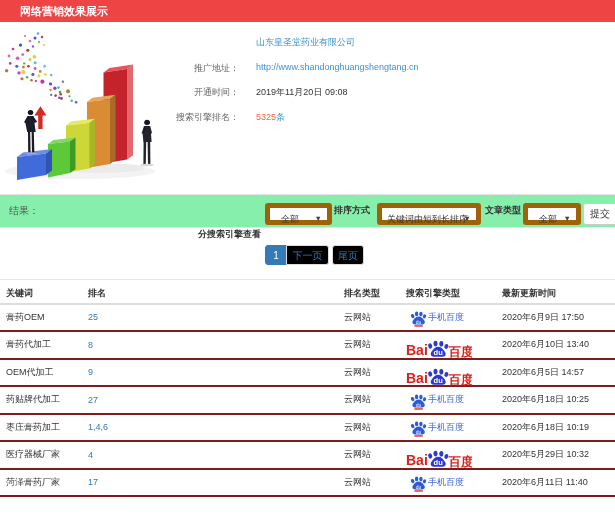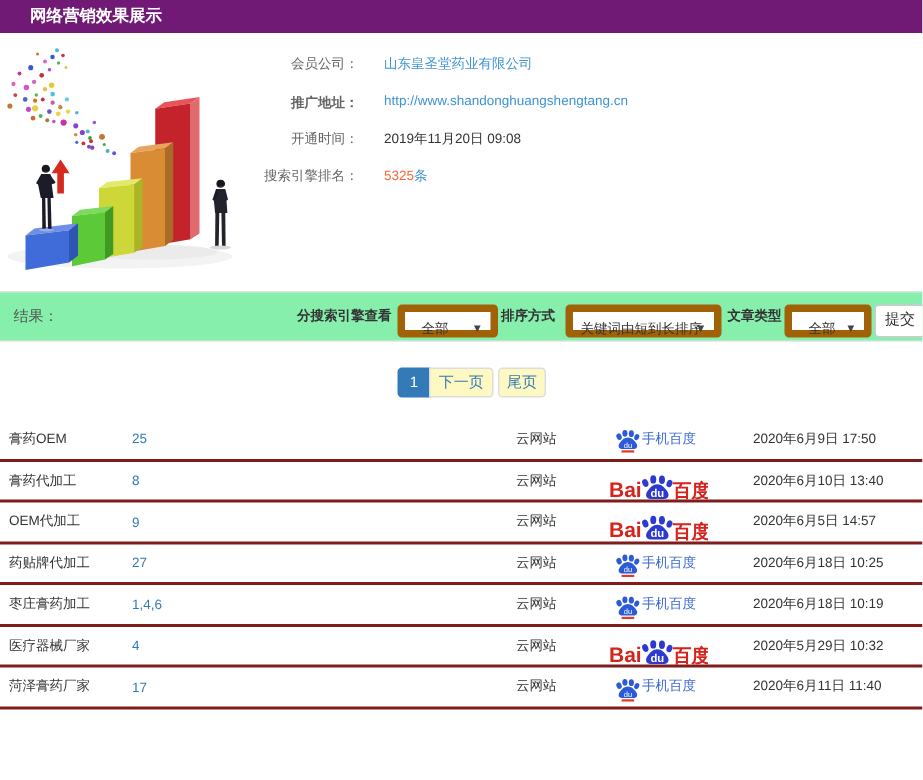--- a/index.html
+++ b/index.html
@@ -1,30 +1,30 @@
 <!DOCTYPE html>
 <html><head>
 <meta charset="utf-8">
 <style>
 * { margin:0; padding:0; box-sizing:border-box; }
 html,body { width:615px; height:520px; background:#fff; font-family:"Liberation Sans",sans-serif; overflow:hidden; }
 #page { position:relative; width:615px; height:520px; }
-.topbar { position:absolute; left:0; top:0; width:615px; height:22px; background:#701a75; color:#fff; font-size:11px; font-weight:bold; line-height:22px; padding-left:20px; }
+.topbar { position:absolute; left:0; top:0; width:615px; height:22px; background:#ef4444; color:#fff; font-size:11px; font-weight:bold; line-height:22px; padding-left:20px; }
 .lbl { position:absolute; left:0; width:239px; text-align:right; font-size:9px; color:#666; }
 .val { position:absolute; left:256px; font-size:9px; color:#333; }
 .lnk { color:#3e93d2; text-decoration:none; }
 .band { position:absolute; left:0; top:194px; width:615px; height:34px; background:#86efac; border-top:1px solid #e3e3e3; border-bottom:1px solid #e8e8e8; }
 .band .res { position:absolute; left:9px; top:9px; font-size:10px; color:#555; }
 .blbl { position:absolute; top:9px; font-size:9px; font-weight:bold; color:#333; }
 .sel { position:absolute; top:8px; height:22px; background:#fff; border:5px solid #a16207; border-radius:3px; font-size:9px; color:#333; }
 .sel span.tx { position:absolute; left:11px; top:5px; }
 .sel span.car { position:absolute; right:5px; top:6px; font-size:7.5px; color:#444; }
 .btn { position:absolute; left:583px; top:8px; width:34px; height:22px; background:#fff; border:1px solid #ccc; border-radius:3px; font-size:10px; color:#333; text-align:center; line-height:20px; }
 .pag { position:absolute; top:245px; left:265px; height:20px; font-size:10px; }
-.pg { position:absolute; top:0; height:20px; line-height:20px; text-align:center; border:1px solid #ddd; background:#fef9c3; color:#337ab7; }
+.pg { position:absolute; top:0; height:20px; line-height:20px; text-align:center; border:1px solid #ddd; background:#000000; color:#337ab7; }
 .pg.act { background:#337ab7; border-color:#337ab7; color:#fff; border-radius:3px 0 0 3px; }
 table.tb { position:absolute; left:0; top:279px; width:615px; border-collapse:collapse; table-layout:fixed; font-size:9px; color:#333; }
 table.tb th { text-align:left; font-weight:bold; padding:5px 0 0 6px; vertical-align:middle; border-bottom:2px solid #ddd; font-size:9px; height:24px; }
 table.tb td { padding:0 0 0 6px; border-bottom:2px solid #7f1d1d; height:27.5px; vertical-align:middle; }
 table.tb a { color:#337ab7; text-decoration:none; }
 .bd { white-space:nowrap; }
 </style>
 </head>
 <body>
 <div id="page">
@@ -127,32 +127,31 @@
       <circle cx="35" cy="-2" r="1.5" fill="#3a56d8"></circle>
       <circle cx="30" cy="1" r="1.3" fill="#dd66bb"></circle>
       <circle cx="39" cy="2" r="1.1" fill="#55bb44"></circle>
       <circle cx="44" cy="5" r="1.0" fill="#e0c43a"></circle>
       <circle cx="25" cy="-4" r="1.0" fill="#cc7722"></circle>
       <circle cx="33" cy="6.5" r="1.2" fill="#9955cc"></circle>
     </g>
   </g>
     </svg>
 
-  <div class="lbl" style="top:36px;">会员公司：</div>
   <div class="val" style="top:36px;"><a class="lnk" href="#">山东皇圣堂药业有限公司</a></div>
-  <div class="lbl" style="top:62px;font-weight:bold;">推广地址：</div>
+  <div class="lbl" style="top:62px;">推广地址：</div>
   <div class="val" style="top:62px;"><a class="lnk" href="#">http://www.shandonghuangshengtang.cn</a></div>
   <div class="lbl" style="top:86px;">开通时间：</div>
   <div class="val" style="top:86px;">2019年11月20日 09:08</div>
   <div class="lbl" style="top:111px;">搜索引擎排名：</div>
   <div class="val" style="top:111px;"><span style="color:#f4683a;">5325</span><span style="color:#3e93d2;">条</span></div>
 
   <div class="band">
     <div class="res">结果：</div>
-    <div class="blbl" style="left:198px;">分搜索引擎查看</div>
+    <div class="blbl" style="left:198px;margin-top:24px;">分搜索引擎查看</div>
     <div class="sel" style="left:265px;width:67px;">
         <span class="tx">全部</span>
         <span class="car">▼</span>
       </div>
     <div class="blbl" style="left:334px;">排序方式</div>
     <div class="sel" style="left:377px;width:104px;">
         <span class="tx" style="left:5px;">关键词由短到长排序</span>
         <span class="car">▼</span>
       </div>
     <div class="blbl" style="left:485px;">文章类型</div>
@@ -171,20 +170,27 @@
 
   <table class="tb">
     <colgroup>
         <col style="width:82px">
         <col style="width:256px">
         <col style="width:62px">
         <col style="width:96px">
         <col style="width:119px">
       </colgroup>
     <tbody>
+        <tr style="border-top:1px solid #e7e7e7;">
+      <th>关键词</th>
+          <th>排名</th>
+          <th>排名类型</th>
+          <th>搜索引擎类型</th>
+          <th>最新更新时间</th>
+    </tr>
     <tr>
           <td>膏药OEM</td>
           <td><a href="#">25</a></td>
           <td>云网站</td>
           <td class="bd"><svg width="17" height="16" viewBox="0 0 17 16" style="vertical-align:middle;margin-left:4px;position:relative;top:2px;">
  <g fill="#2b5bd7">
   <ellipse cx="2.7" cy="5.1" rx="1.7" ry="2.2" transform="rotate(-24 2.7 5.1)"></ellipse>
   <ellipse cx="6.6" cy="2.9" rx="1.7" ry="2.3"></ellipse>
   <ellipse cx="10.9" cy="3.1" rx="1.7" ry="2.3"></ellipse>
   <ellipse cx="14.5" cy="5.4" rx="1.6" ry="2.1" transform="rotate(24 14.5 5.4)"></ellipse>

